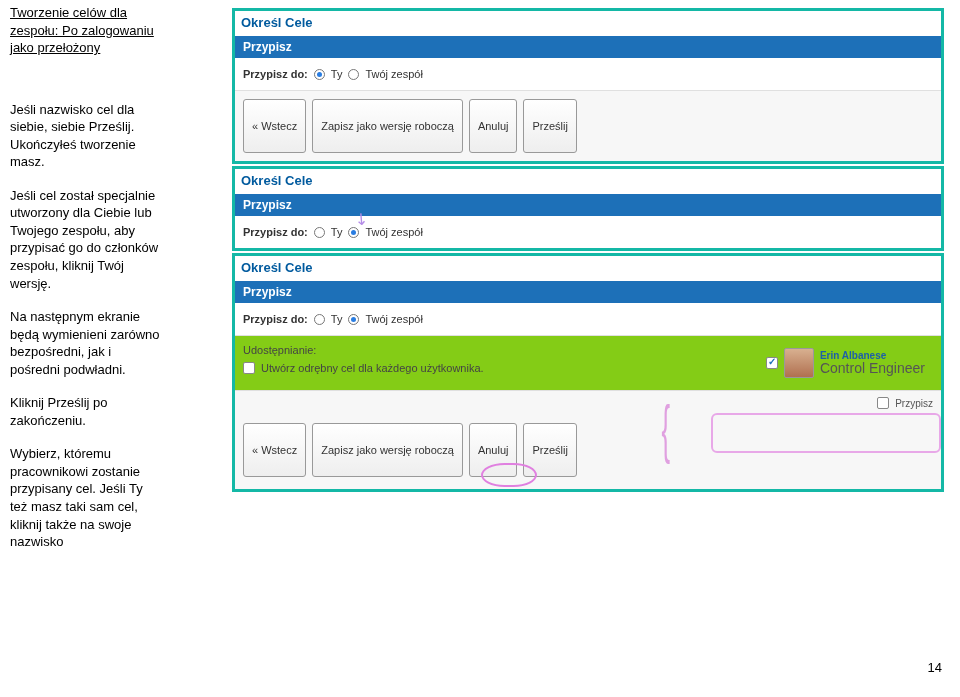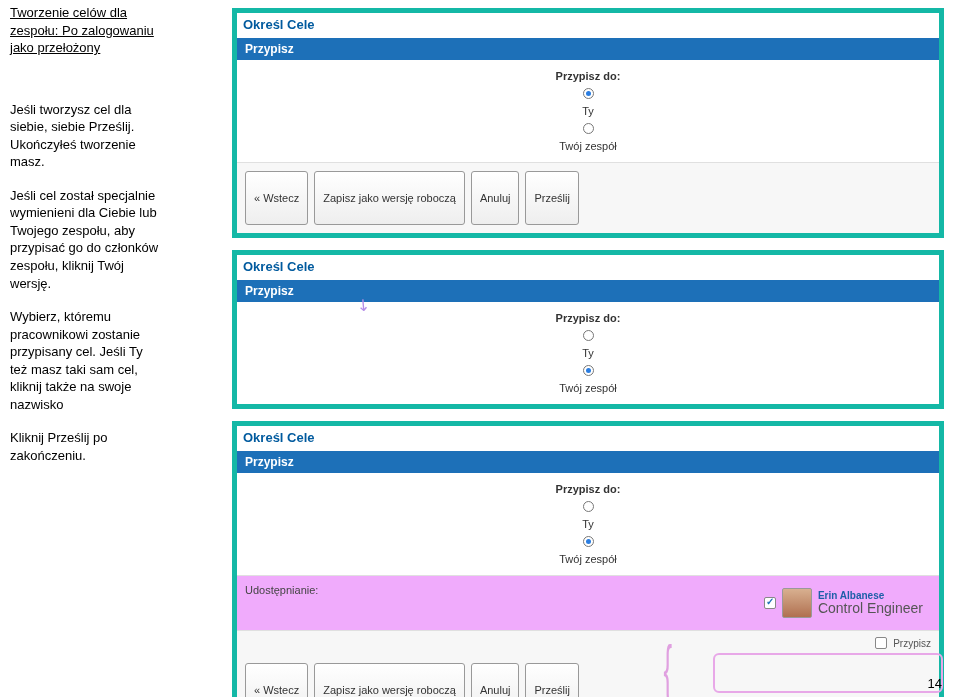--- a/index.html
+++ b/index.html
@@ -19,21 +19,21 @@
     width: 200px;
   }
   .left-col p { line-height: 1.35; margin-bottom: 16px; }
   .left-col .u { text-decoration: underline; }
   .right-col {
     position: absolute;
     left: 232px;
     top: 8px;
     width: 712px;
   }
-  .panel { border: 5px solid #14b8a6; margin-bottom: 12px; background: #fff; }
+  .panel { border: 3px solid #14b8a6; margin-bottom: 2px; background: #fff; }
   .heading {
     font-weight: bold;
     color: #005a9e;
     padding: 4px 6px 6px 6px;
     font-size: 13px;
   }
   .bluebar {
     background: #1d70b8;
     color: #fff;
     font-weight: bold;
@@ -41,21 +41,20 @@
     font-size: 12px;
   }
   .row {
     padding: 10px 8px;
     font-size: 11px;
     color: #333;
     display: flex;
     align-items: center;
     gap: 6px;
     border-top: 1px solid #e6e6e6;
-    flex-direction: column;
   }
   .row.noborder { border-top: none; }
   .row .bold { font-weight: bold; }
   .radio {
     display: inline-block;
     width: 11px; height: 11px;
     border: 1px solid #777;
     border-radius: 50%;
     background: #fff;
     position: relative;
@@ -137,27 +136,27 @@
     pointer-events:none;
   }
   .brace {
     position:absolute;
     pointer-events:none;
     color:#e0a0e0;
   }
   .pagenum {
     position:absolute;
     right:18px;
-    bottom:6px;
+    bottom:22px;
     font-size:13px;
     color:#000;
     margin-left:16px;
   }
   .share-block {
-    background:#f0abfc;
+    background:#84cc16;
     padding:8px;
     font-size:11px;
     color:#444;
     display:flex;
     align-items:flex-start;
     justify-content:space-between;
     border-top:1px solid #e0e0e0;
   }
   .share-left { display:flex; flex-direction:column; gap:6px; }
   .share-left .line { display:flex; align-items:center; gap:6px; }
@@ -177,44 +176,50 @@
 <body>
 
 <div class="left-col">
   <p>
     <span class="u">Tworzenie celów dla</span><br>
     <span class="u">zespołu: Po zalogowaniu</span><br>
     <span class="u">jako przełożony</span>
   </p>
   <div style="height:28px"></div>
   <p>
-    <span>Jeśli tworzysz cel dla</span><br>
+    <span>Jeśli nazwisko cel dla</span><br>
     <span>siebie, siebie Prześlij.</span><br>
     <span>Ukończyłeś tworzenie</span><br>
     <span>masz.</span>
   </p>
   <p>
     <span>Jeśli cel został specjalnie</span><br>
-    <span>wymienieni dla Ciebie lub</span><br>
+    <span>utworzony dla Ciebie lub</span><br>
     <span>Twojego zespołu, aby</span><br>
     <span>przypisać go do członków</span><br>
     <span>zespołu, kliknij Twój</span><br>
     <span>wersję.</span>
+  </p>
+  <p>
+    <span>Na następnym ekranie</span><br>
+    <span>będą wymienieni zarówno</span><br>
+    <span>bezpośredni, jak i</span><br>
+    <span>pośredni podwładni.</span>
+  </p>
+  <p>
+    <span>Kliknij Prześlij po</span><br>
+    <span>zakończeniu.</span>
   </p>
   <p>
     <span>Wybierz, któremu</span><br>
     <span>pracownikowi zostanie</span><br>
     <span>przypisany cel. Jeśli Ty</span><br>
     <span>też masz taki sam cel,</span><br>
     <span>kliknij także na swoje</span><br>
     <span>nazwisko</span>
-  </p>
-  <p>
-    <span>Kliknij Prześlij po</span><br>
-    <span>zakończeniu.</span>
   </p>
 </div>
 
 <div class="right-col">
 
   <div class="panel">
     <div class="heading">Określ Cele</div>
     <div class="bluebar">Przypisz</div>
     <div class="row noborder">
       <span class="bold">Przypisz do:</span>
@@ -251,20 +256,24 @@
       <span class="bold">Przypisz do:</span>
       <span class="radio"></span>
       <span>Ty</span>
       <span class="radio checked"></span>
       <span>Twój zespół</span>
     </div>
 
     <div class="share-block">
       <div class="share-left">
         <span>Udostępnianie:</span>
+        <div class="line">
+          <span class="checkbox"></span>
+          <span>Utwórz odrębny cel dla każdego użytkownika.</span>
+        </div>
       </div>
       <div class="user-row" style="margin-right:8px">
         <span class="checkbox checked"></span>
         <span class="avatar f"></span>
         <div>
           <div class="uname">Erin Albanese</div>
           <div class="urole">Control Engineer</div>
         </div>
       </div>
     </div>

